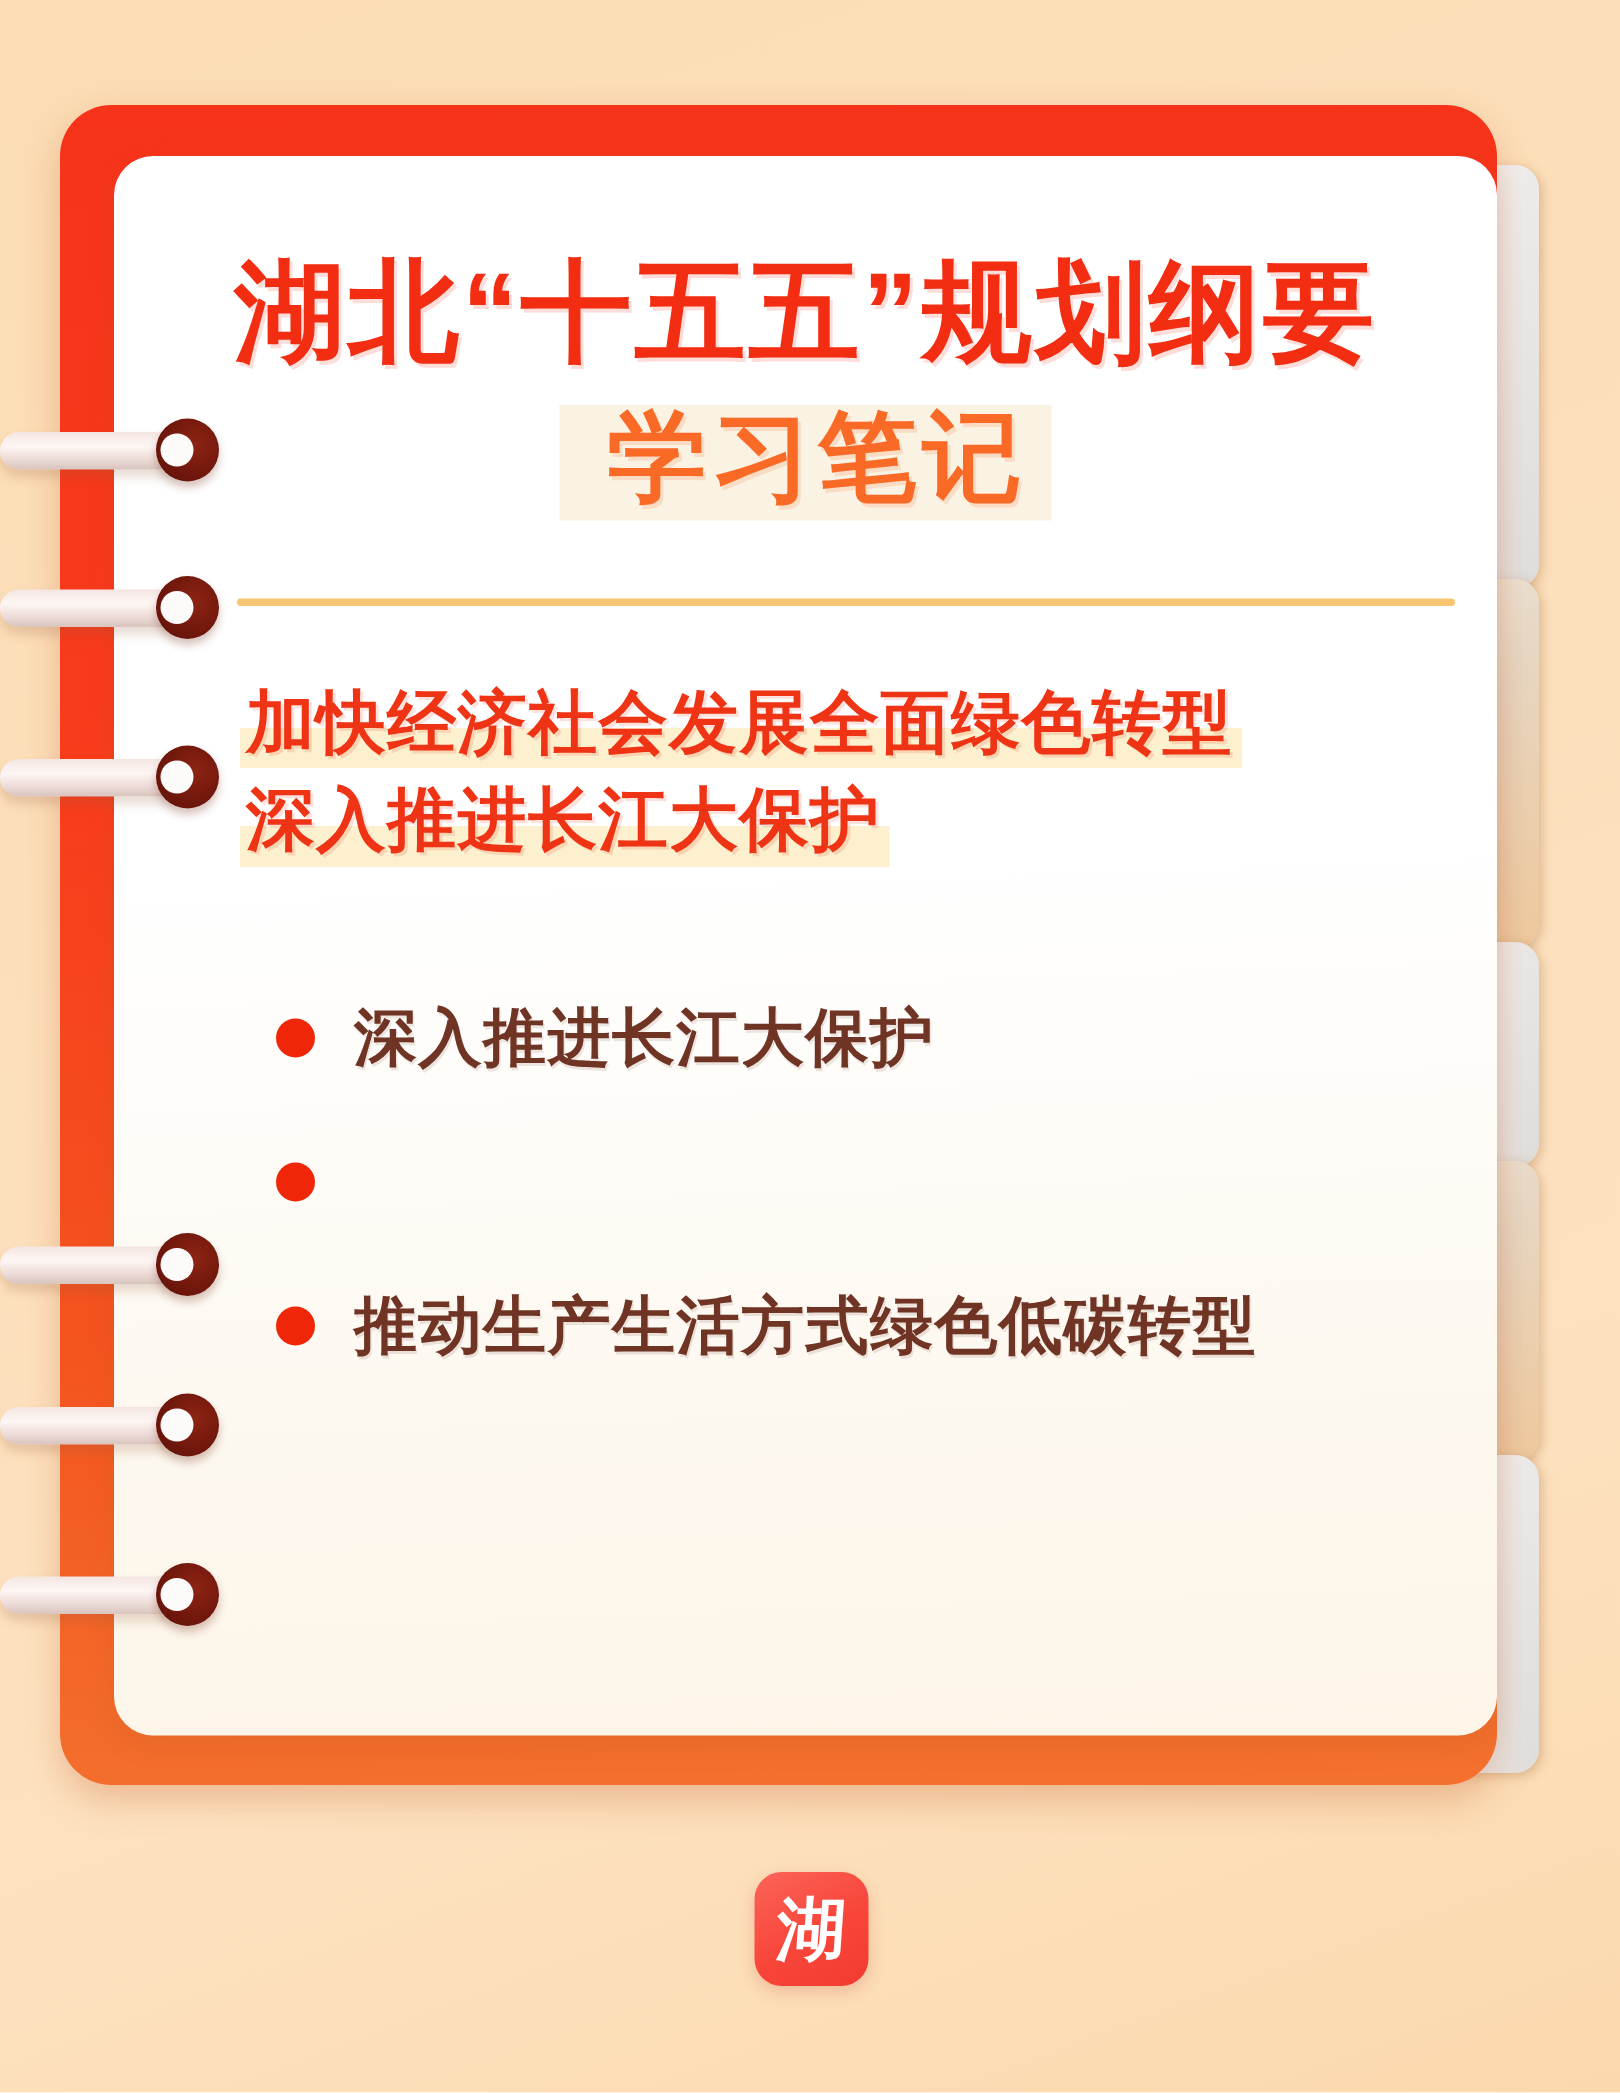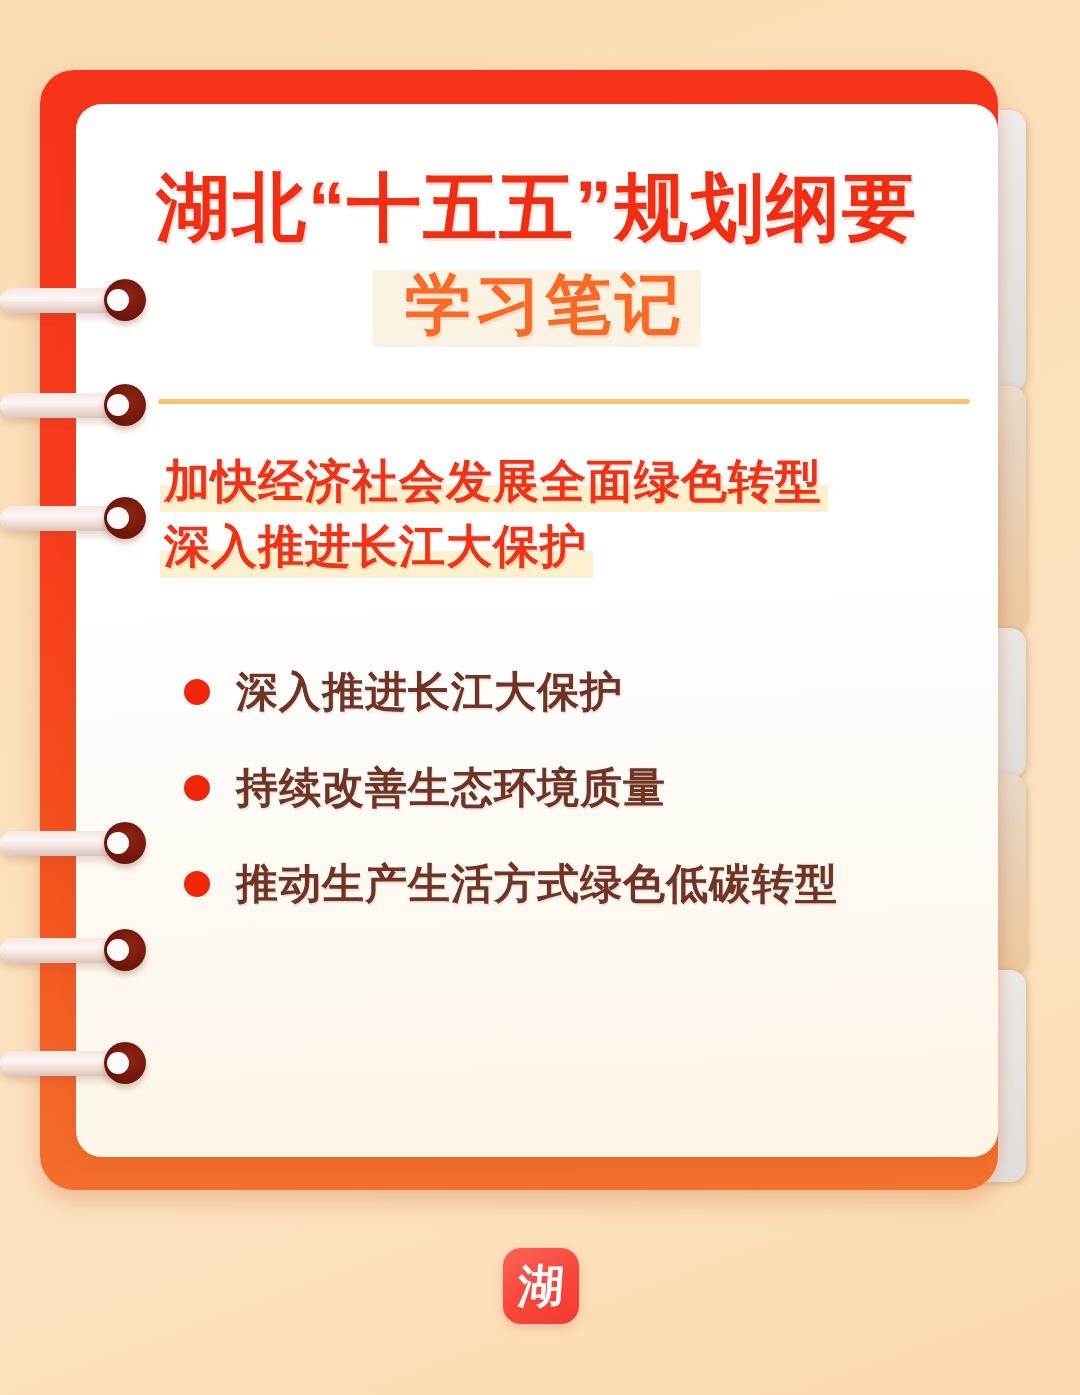--- a/index.html
+++ b/index.html
@@ -278,21 +278,20 @@
       <span class="heading-line">深入推进长江大保护</span>
     </div>
 
     <div class="bullet-list">
       <div class="bullet-item">
         <span class="bullet-dot"></span>
         <span class="bullet-text">深入推进长江大保护</span>
       </div>
       <div class="bullet-item">
         <span class="bullet-dot"></span>
-        <span class="bullet-text">持续改善生态环境质量</span>
       </div>
       <div class="bullet-item">
         <span class="bullet-dot"></span>
         <span class="bullet-text">推动生产生活方式绿色低碳转型</span>
       </div>
     </div>
 
   </div>
 
   <div class="rings">

